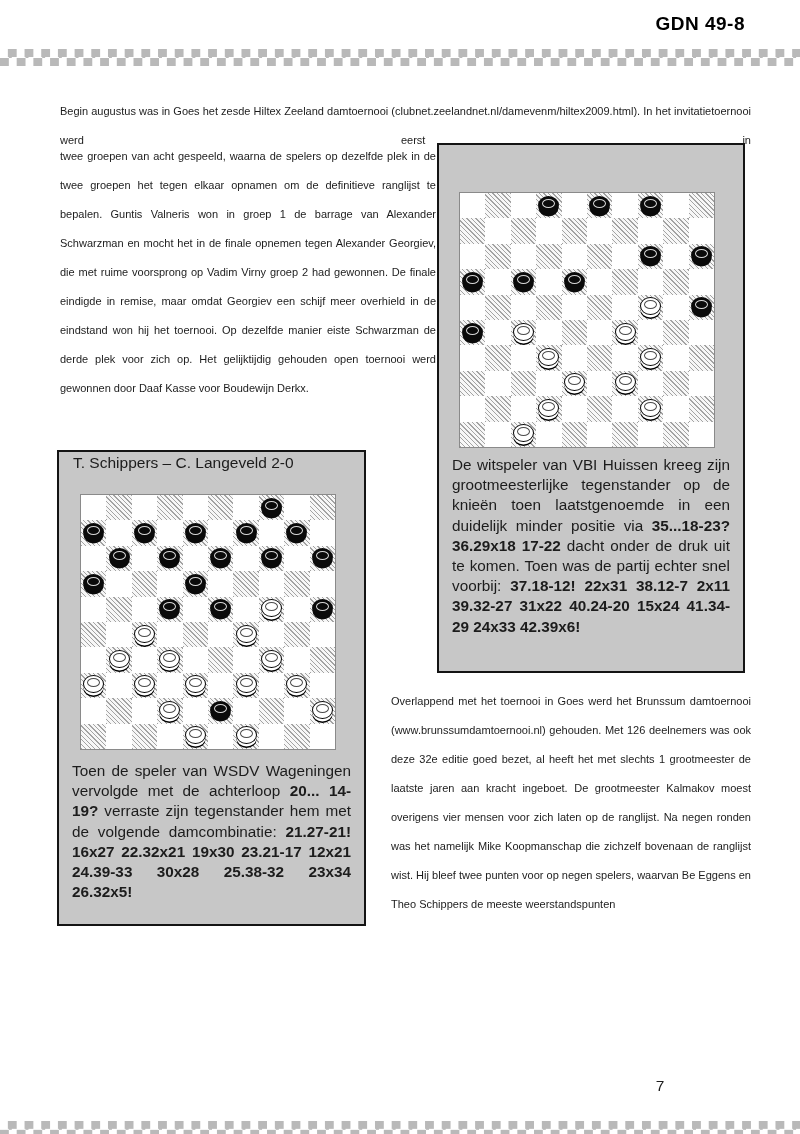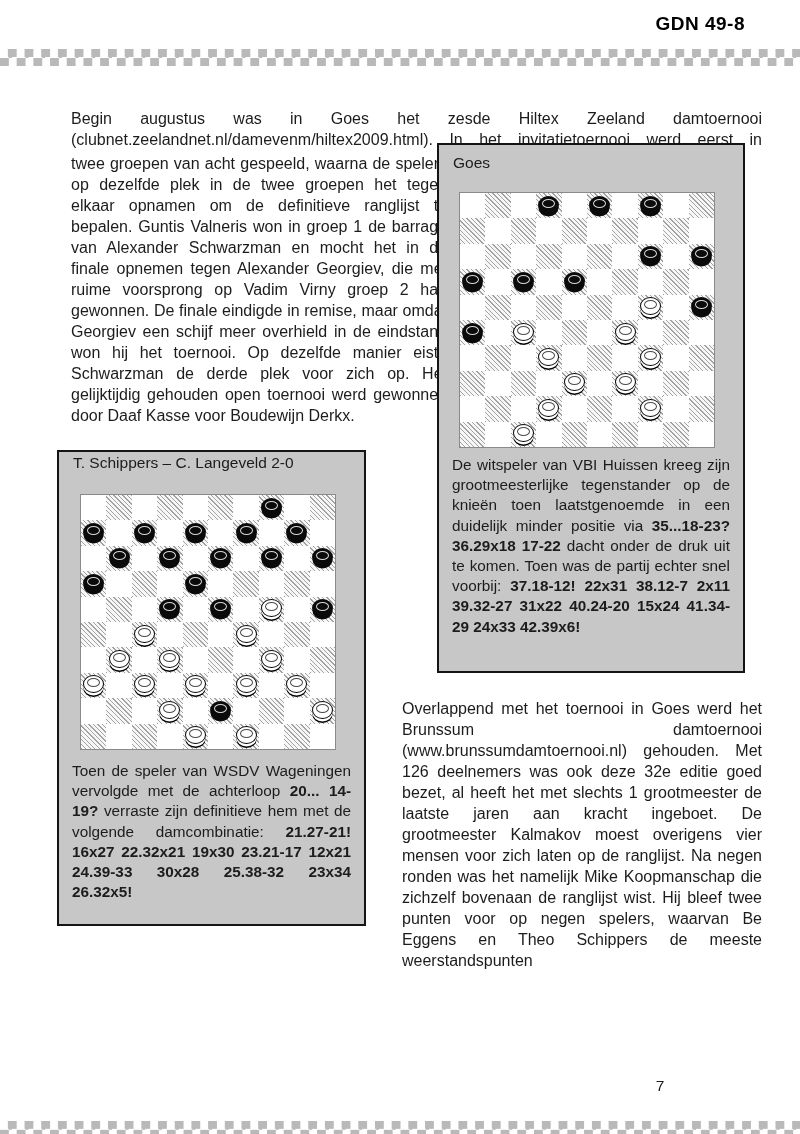--- a/index.html
+++ b/index.html
@@ -12,21 +12,21 @@
     font-size:19px; font-weight:bold; letter-spacing:0.5px; color:#000;
   }
   .strip {
     position:absolute; left:0; width:800px;
     background: repeating-conic-gradient(#b9b9b9 0% 25%, #ffffff 0% 50%);
     background-size:16.7px 16.7px;
   }
   .strip.top { top:49px; height:17px; }
   .strip.bottom { top:1121px; height:13px; }
 
-  p.para { margin:16px; position:absolute; text-align:justify; font-size:16px; line-height:21px; }
+  p.para { margin:5px; position:absolute; text-align:justify; font-size:11px; line-height:29px; }
   .intro { left:55px; top:92px; width:691px; text-align-last:justify; }
   .colL  { left:55px; top:137px; width:376px; }
   .colR  { left:386px; top:682px; width:360px; }
   .closing { left:55px; top:943px; width:695px; }
 
   .box {
     position:absolute; background:#c7c7c7; border:2px solid #141414; box-sizing:border-box;
   }
   .box.goes     { left:437px; top:143px; width:308px; height:530px; }
   .box.brunssum { left:57px;  top:450px; width:309px; height:476px; }
@@ -78,21 +78,20 @@
 
   <div class="masthead">GDN 49-8</div>
 
   <div class="strip top"></div>
 
   <p class="para intro">Begin augustus was in Goes het zesde Hiltex Zeeland damtoernooi (clubnet.zeelandnet.nl/damevenm/hiltex2009.html). In het invitatietoernooi werd eerst in</p>
 
   <p class="para colL">twee groepen van acht gespeeld, waarna de spelers op dezelfde plek in de twee groepen het tegen elkaar opnamen om de definitieve ranglijst te bepalen. Guntis Valneris won in groep 1 de barrage van Alexander Schwarzman en mocht het in de finale opnemen tegen Alexander Georgiev, die met ruime voorsprong op Vadim Virny groep 2 had gewonnen. De finale eindigde in remise, maar omdat Georgiev een schijf meer overhield in de eindstand won hij het toernooi. Op dezelfde manier eiste Schwarzman de derde plek voor zich op. Het gelijktijdig gehouden open toernooi werd gewonnen door Daaf Kasse voor Boudewijn Derkx.</p>
 
   <div class="box goes">
-    <div class="btitle">Goes</div>
     <div class="board">
         <div class="sq light" style="left: 0px; top: 0px;"></div>
         <div class="sq dark" style="left: 25.4px; top: 0px;"></div>
         <div class="sq light" style="left: 50.8px; top: 0px;"></div>
         <div class="sq dark" style="left: 76.2px; top: 0px;"></div>
         <div class="sq light" style="left: 101.6px; top: 0px;"></div>
         <div class="sq dark" style="left: 127px; top: 0px;"></div>
         <div class="sq light" style="left: 152.4px; top: 0px;"></div>
         <div class="sq dark" style="left: 177.8px; top: 0px;"></div>
         <div class="sq light" style="left: 203.2px; top: 0px;"></div>
@@ -340,21 +339,21 @@
         <div class="piece pw" style="left: 2.2px; top: 180.3px;"></div>
         <div class="piece pw" style="left: 53px; top: 180.3px;"></div>
         <div class="piece pw" style="left: 103.8px; top: 180.3px;"></div>
         <div class="piece pw" style="left: 154.6px; top: 180.3px;"></div>
         <div class="piece pw" style="left: 205.4px; top: 180.3px;"></div>
         <div class="piece pw" style="left: 78.4px; top: 205.7px;"></div>
         <div class="piece pw" style="left: 230.8px; top: 205.7px;"></div>
         <div class="piece pw" style="left: 103.8px; top: 231.1px;"></div>
         <div class="piece pw" style="left: 154.6px; top: 231.1px;"></div>
       </div>
-    <p class="btext"><span>Toen de speler van WSDV Wageningen vervolgde met de achterloop </span><b>20... 14-19?</b><span> verraste zijn definitieve hem met de volgende damcombinatie: </span><b>21.27-21! 16x27 22.32x21 19x30 23.21-17 12x21 24.39-33 30x28 25.38-32 23x34 26.32x5!</b></p>
+    <p class="btext"><span>Toen de speler van WSDV Wageningen vervolgde met de achterloop </span><b>20... 14-19?</b><span> verraste zijn tegenstander hem met de volgende damcombinatie: </span><b>21.27-21! 16x27 22.32x21 19x30 23.21-17 12x21 24.39-33 30x28 25.38-32 23x34 26.32x5!</b></p>
   </div>
 
   <p class="para colR">Overlappend met het toernooi in Goes werd het Brunssum damtoernooi (www.brunssumdamtoernooi.nl) gehouden. Met 126 deelnemers was ook deze 32e editie goed bezet, al heeft het met slechts 1 grootmeester de laatste jaren aan kracht ingeboet. De grootmeester Kalmakov moest overigens vier mensen voor zich laten op de ranglijst. Na negen ronden was het namelijk Mike Koopmanschap die zichzelf bovenaan de ranglijst wist. Hij bleef twee punten voor op negen spelers, waarvan Be Eggens en Theo Schippers de meeste weerstandspunten</p>
 
 
   <div class="pageno">7</div>
 
   <div class="strip bottom"></div>
 
 </div>

